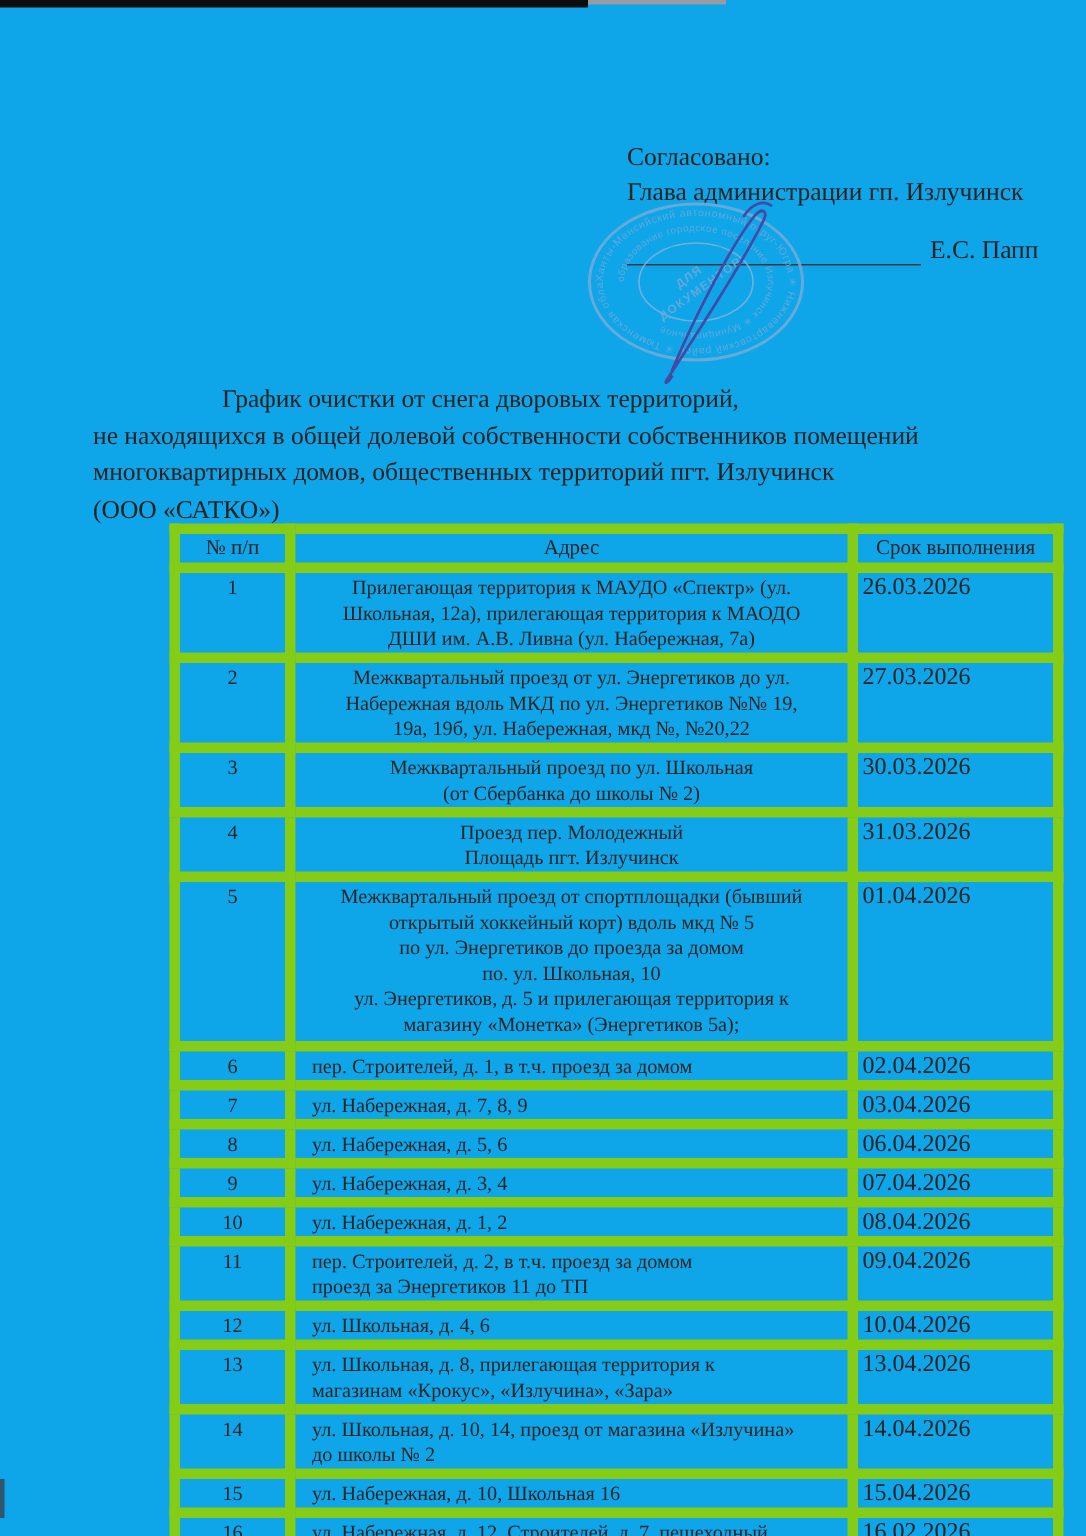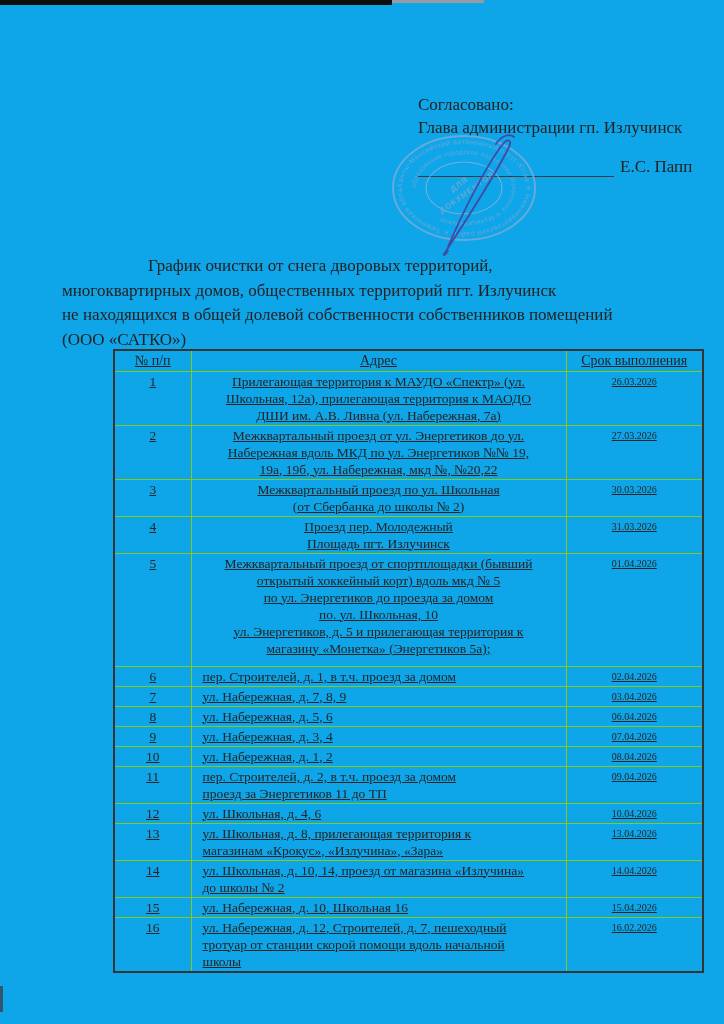--- a/index.html
+++ b/index.html
@@ -24,29 +24,29 @@
 
   table.sched{
     position:absolute;left:113px;top:349px;width:589px;
     border-collapse:collapse;table-layout:fixed;
     font-size:13.5px;line-height:17px;color:#242424;
   }
   table.sched col.c1{width:77px;}
   table.sched col.c2{width:375px;}
   table.sched col.c3{width:137px;}
   table.sched th,table.sched td{
-    border:1px solid #84cc16;vertical-align:top;padding:1px 3px;font-weight:normal;text-decoration:underline;
+    border:7px solid #84cc16;vertical-align:top;padding:1px 3px;font-weight:normal;
   }
   table.sched{border:2px solid #343434;}
   table.sched th{font-size:14px;text-align:center;}
   td.num{text-align:center;}
   td.addr{white-space:pre-line;}
   td.addr.ctr{text-align:center;}
   td.addr.lft{text-align:left;padding-left:11px;}
-  td.date{text-align:center;font-size:10px;}
+  td.date{font-size:16px;}
 </style>
 </head>
 <body>
 
 <div class="page">
 
   <div class="scan-strip"></div>
   <div class="scan-strip2"></div>
   <div class="scan-speck"></div>
 
@@ -78,22 +78,22 @@
       </text>
     </g>
     <g fill="none" stroke="#4449a4" stroke-width="1.8" stroke-linecap="round">
       <path d="M 63 120 C 78 84 104 34 118 17 C 123 11 128 13 123 22 C 108 52 78 98 61 124 C 57 129 59 130 63 124"></path>
       <path d="M 111 17 C 116 9 124 6 129 10"></path>
     </g>
   </svg>
 
   <div class="title">
     <div class="l1">График очистки от снега дворовых территорий,</div>
+    <div>не находящихся в общей долевой собственности собственников помещений</div>
     <div>многоквартирных домов, общественных территорий пгт. Излучинск</div>
-    <div>не находящихся в общей долевой собственности собственников помещений</div>
     <div>(ООО «САТКО»)</div>
   </div>
 
   <table class="sched">
     <colgroup>
         <col class="c1">
         <col class="c2">
         <col class="c3">
       </colgroup>
     <tbody>

